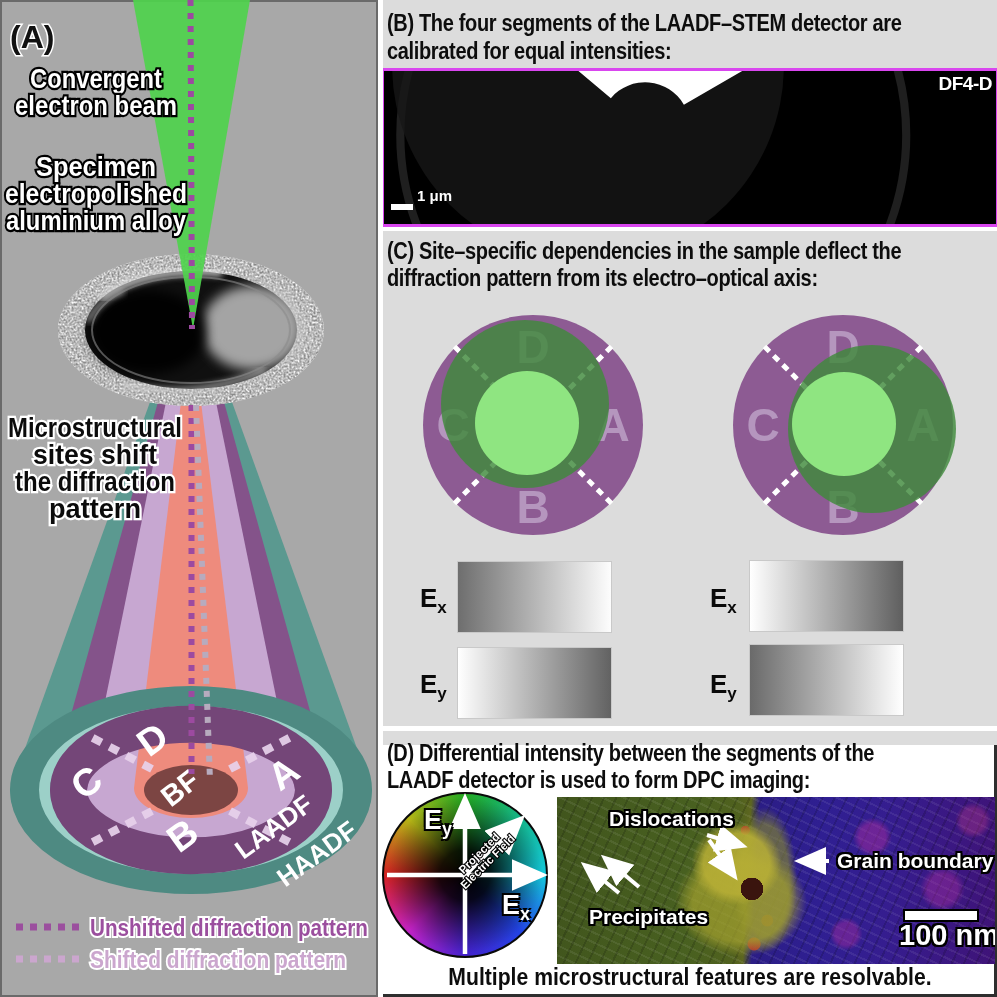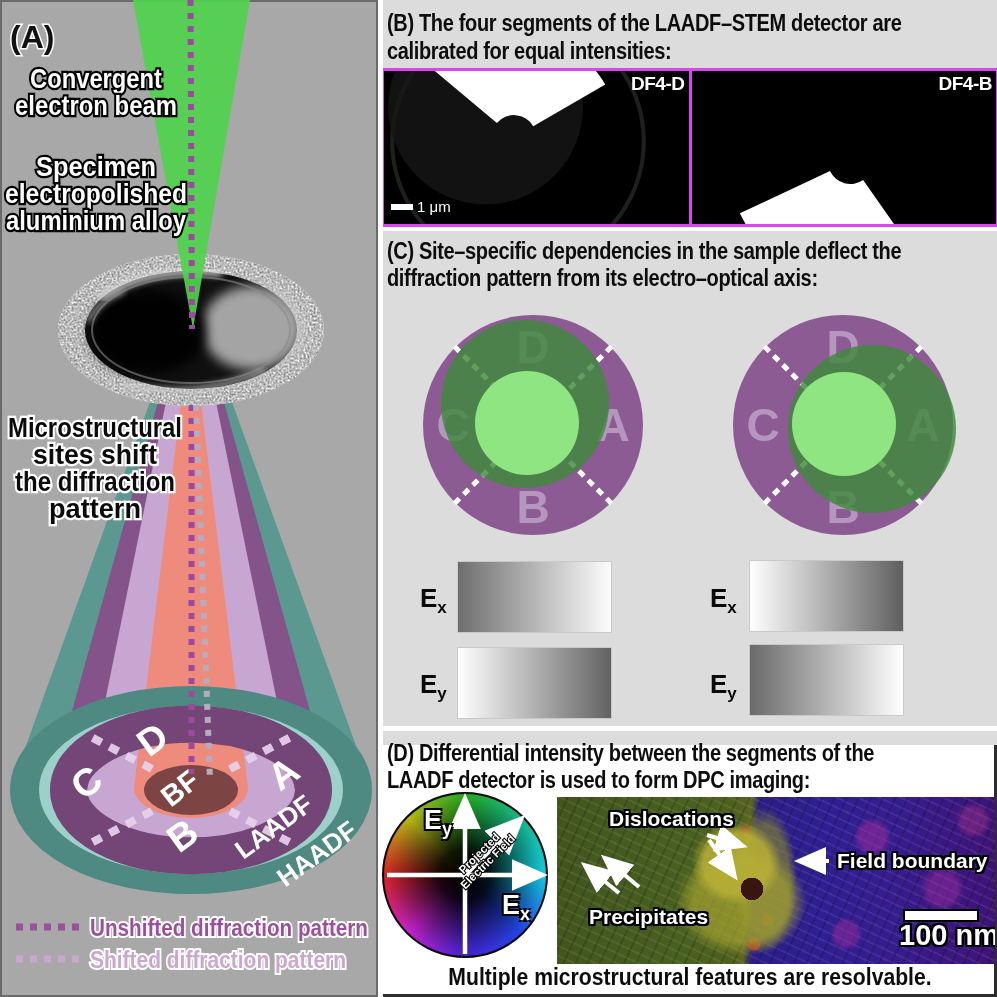--- a/index.html
+++ b/index.html
@@ -15,21 +15,21 @@
   .hdr{position:absolute;left:4px;white-space:nowrap;font-weight:bold;font-size:23px;color:#0d0d0d;
        letter-spacing:-0.4px;transform:scaleX(.87);transform-origin:0 50%;}
   .sep{position:absolute;left:0;width:614px;background:#fff;}
   
   #bimgs{position:absolute;left:0;top:68px;width:614px;height:159px;background:#d946ef;
          display:flex;gap:3px;padding:3px 1px;}
   .bimg{position:relative;flex:1;background:#000;overflow:hidden;}
   .bimg svg{position:absolute;left:0;top:0;width:100%;height:100%;}
   .bimg .lbl{position:absolute;right:4px;top:2px;color:#fff;font-weight:bold;font-size:19px;letter-spacing:-0.5px;}
   .scalebar1{position:absolute;left:7px;bottom:14px;width:22px;height:6px;background:#fff;}
-  .scalebar1-lbl{position:absolute;left:33px;bottom:9px;color:#fff;font-weight:normal;font-size:15px;}
+  .scalebar1-lbl{position:absolute;left:33px;bottom:20px;color:#fff;font-weight:bold;font-size:15px;}
   
   #ccircles{position:absolute;left:0;top:290px;width:614px;height:272px;}
   .gradbar{position:absolute;width:153px;height:70px;box-shadow:0 0 0 1px #c9c9c9;}
   .fieldlbl{position:absolute;font-weight:bold;font-size:26px;color:#0a0a0a;}
   .fieldlbl sub{font-size:17px;}
   
   #wheel{position:absolute;left:382px;top:792px;width:166px;height:166px;border-radius:50%;
          border:2px solid #0a0a0a;
          background:
            radial-gradient(circle at 50% 50%, #000 0%, rgba(0,0,0,.88) 22%, rgba(0,0,0,0) 68%),
@@ -183,26 +183,20 @@
       <div class="bimg">
         <svg viewBox="0 0 150 150" preserveAspectRatio="xMidYMid slice">
           <circle cx="66" cy="72" r="62" fill="none" stroke="#1f1f1f" stroke-width="2"></circle>
           <circle cx="50" cy="55" r="48" fill="#161616" opacity=".8"></circle>
           <path d="M 55.6 62.9 L 24.2 36.6 A 52 52 0 0 1 109 44 L 73.5 64.5 A 11 11 0 0 0 55.6 62.9 Z" fill="#fff"></path>
         </svg>
         <span class="lbl">DF4-D</span>
         <div class="scalebar1"></div>
         <span class="scalebar1-lbl">1 μm</span>
       </div>
-      <div class="bimg">
-        <svg viewBox="0 0 150 150" preserveAspectRatio="xMidYMid slice">
-          <path d="M 84.3 91 L 112.4 131.1 A 60 60 0 0 1 23.6 107.4 L 68 86.6 A 11 11 0 0 0 84.3 91 Z" fill="#fff"></path>
-        </svg>
-        <span class="lbl">DF4-B</span>
-      </div>
     </div>
 
     <div class="sep" style="top:227px;height:4px"></div>
 
     <div class="hdr" style="top:238px">(C) Site–specific dependencies in the sample deflect the</div>
     <div class="hdr" style="top:265px">diffraction pattern from its electro–optical axis:</div>
 
     <svg id="ccircles" viewBox="0 0 614 272">
 
       <g>
@@ -287,18 +281,18 @@
       <g stroke="#fff" stroke-width="4" marker-end="url(#ah2)">
         <line x1="150" y1="38" x2="183" y2="48"></line>
         <line x1="152" y1="43" x2="176" y2="77"></line>
         <line x1="62" y1="96" x2="30" y2="70"></line>
         <line x1="82" y1="90" x2="50" y2="63"></line>
         <line x1="272" y1="64" x2="245" y2="64"></line>
       </g>
     </svg>
     <div class="anno" style="left:52px;top:10px">Dislocations</div>
     <div class="anno" style="left:32px;top:108px">Precipitates</div>
-    <div class="anno" style="left:280px;top:52px">Field boundary</div>
+    <div class="anno" style="left:280px;top:52px">Grain boundary</div>
     <div id="dpcScaleBar"></div>
     <div class="anno" id="dpcScaleLbl">100 nm</div>
   </div>
 
 </div>
 
 </body></html>

